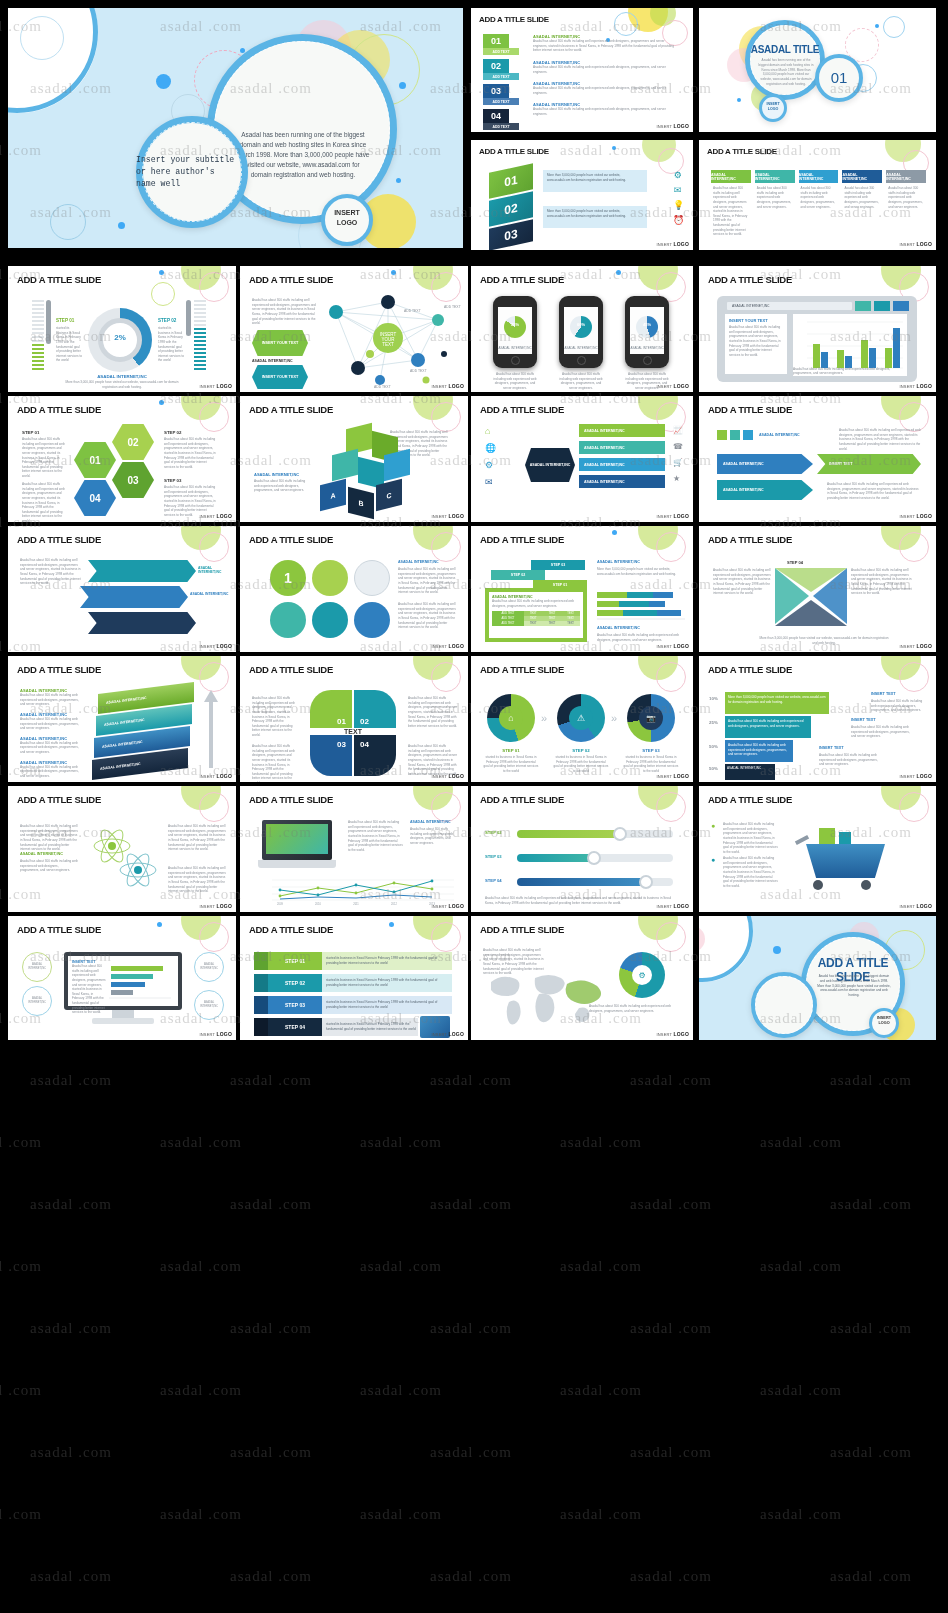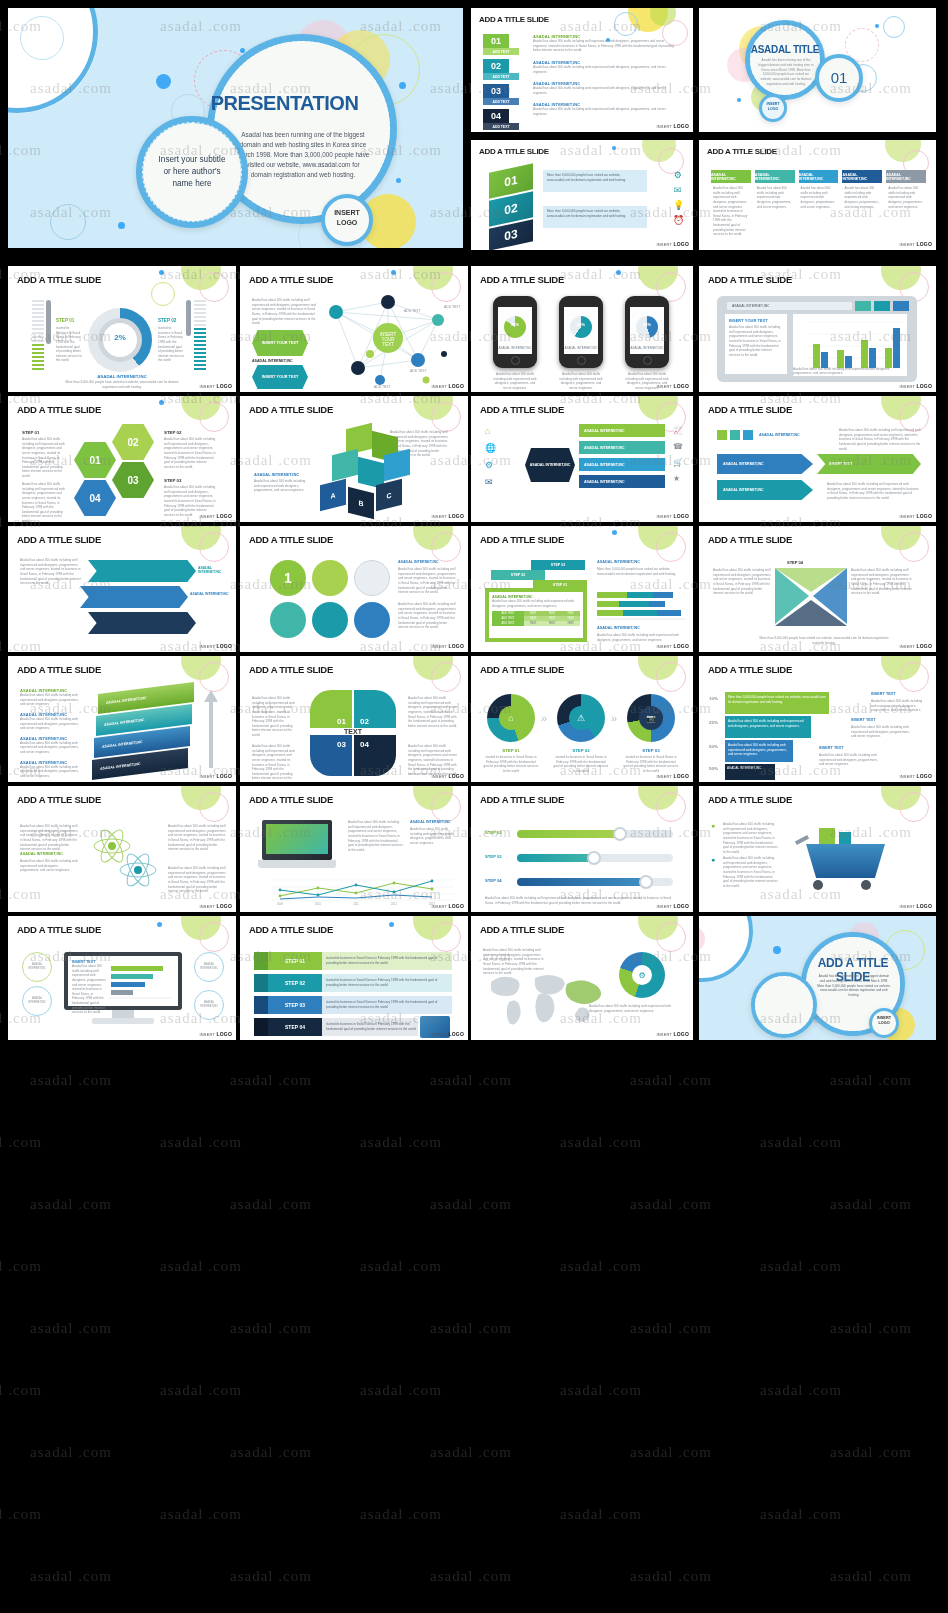--- a/index.html
+++ b/index.html
@@ -91,22 +91,22 @@
   #hero .t2 {
     position:absolute; width:100%; text-align:center;
     font-size:20px; font-weight:bold; color:#1f5c98;
     letter-spacing:-.5px;
   }
   #hero .body {
     position:absolute; text-align:center;
     font-size:6.4px; line-height:1.55; color:#4a5560;
   }
   #hero .sub {
-    position:absolute; text-align:center; width:100%;
-    font-size:8.2px; line-height:1.5; color:#2a3b4d;
+    position:absolute; text-align:left; width:100%;
+    font-size:8.2px; line-height:1.5; color:#2a3b4d;font-family:Liberation Mono, monospace;
   }
   #hero .lg {
     position:absolute; text-align:center; width:100%;
     font-size:7px; line-height:1.25; color:#333; font-weight:bold;
   }
 
   
   .s { position:absolute; background:#fff; }
   .s .slide-title { font-size:9.5px; position:absolute; left:9px; top:8px; }
   .s.sml .slide-title { font-size:8px; left:8px; top:7px; }
@@ -154,28 +154,27 @@
       <div class="ring" style="left:290px;top:196px;width:64px;height:64px;border:1px solid #bfe0f2;"></div>
       <div class="ring" style="left:42px;top:196px;width:36px;height:36px;border:1px solid #9ecfe8;"></div>
       <div class="bub bub-b" style="left:110px;top:214px;width:7px;height:7px;"></div>
       <div class="bub bub-b" style="left:391px;top:74px;width:7px;height:7px;"></div>
       <div class="bub bub-b" style="left:388px;top:170px;width:5px;height:5px;"></div>
       <div class="ring" style="left:163px;top:86px;width:34px;height:34px;border:1px solid #bcd9e8;"></div>
 
       <div class="ring mainring" style="left:199px;top:26px;width:190px;height:190px;"></div>
       <div class="dashring" style="left:206px;top:33px;width:176px;height:176px;"></div>
 
-      <div class="t2" style="left:0;top:84px;padding-left:98px;">PRESENTATION</div>
       <div class="body" style="left:228px;top:122px;width:134px;">Asadal has been running one of the biggest domain and web hosting sites in Korea since March 1998. More than 3,000,000 people have visited our website, www.asadal.com for domain registration and web hosting.</div>
 
       <div class="ring mainring" style="left:128px;top:108px;width:112px;height:112px;"></div>
       <div class="dashring" style="left:134px;top:114px;width:100px;height:100px;"></div>
       <div class="sub" style="left:128px;top:146px;width:112px;">Insert your subtitle</div>
       <div class="sub" style="left:128px;top:158px;width:112px;">or here author's</div>
-      <div class="sub" style="left:128px;top:170px;width:112px;">name here</div>
+      <div class="sub" style="left:128px;top:170px;width:112px;">name well</div>
 
       <div class="ring mainring" style="left:313px;top:186px;width:52px;height:52px;border-width:4px;"></div>
       <div class="lg" style="left:313px;top:201px;width:52px;">INSERT</div>
       <div class="lg" style="left:313px;top:211px;width:52px;">LOGO</div>
     </div>
   </div>
 
   <div class="s slide sml" style="left:471px;top:8px;width:222px;height:124px;">
     <div class="deco-tr">
       <div class="bub bub-y" style="left:30px;top:-16px;width:40px;height:40px;"></div>

